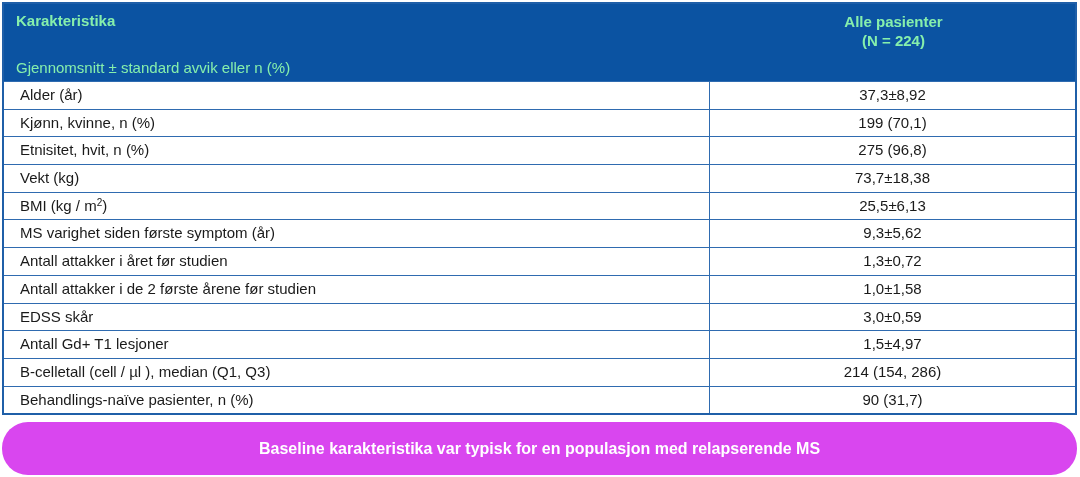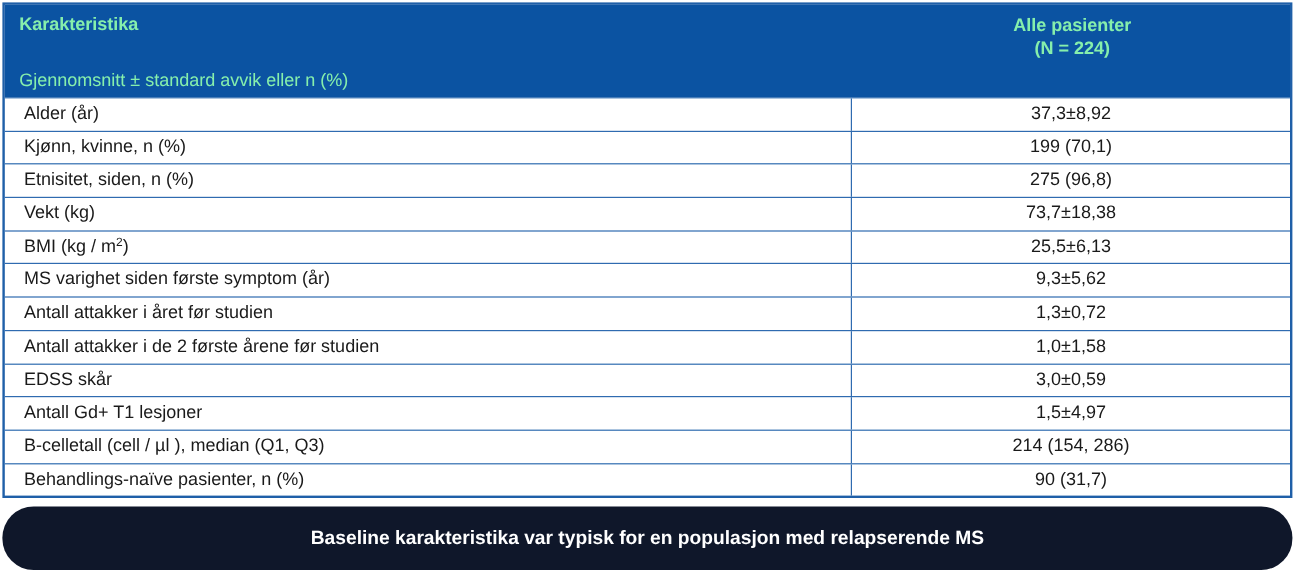--- a/index.html
+++ b/index.html
@@ -12,21 +12,21 @@
   .th-sub { position:absolute; left:12px; top:55px; font-size:15px; }
   .th-right { position:absolute; left:708px; right:0; top:8px; text-align:center;
               font-weight:bold; font-size:15px; line-height:19px; }
   .row { display:flex; height:27.7px; border-top:1.5px solid #2f6bb0; box-sizing:border-box; }
   .row:first-of-type { border-top:none; }
   .cell-l { width:706px; padding-left:16px; font-size:15px; line-height:26px;
             border-right:1.5px solid #2f6bb0; box-sizing:border-box; }
   .cell-r { flex:1; text-align:center; font-size:15px; line-height:26px; }
   sup { font-size:10px; vertical-align:5px; line-height:0; }
   .pill { position:absolute; left:2px; top:422px; width:1075px; height:53px;
-          background:#0f172a; border-radius:26px; color:#fff; font-weight:bold;
+          background:#d946ef; border-radius:26px; color:#fff; font-weight:bold;
           font-size:16px; text-align:center; line-height:53px; }
 </style>
 </head>
 <body>
 
 <div class="table">
   <div class="thead">
     <div class="th-left">Karakteristika</div>
     <div class="th-sub">Gjennomsnitt ± standard avvik eller n (%)</div>
     <div class="th-right">
@@ -37,21 +37,21 @@
 
   <div class="row">
     <div class="cell-l">Alder (år)</div>
     <div class="cell-r">37,3±8,92</div>
   </div>
   <div class="row">
     <div class="cell-l">Kjønn, kvinne, n (%)</div>
     <div class="cell-r">199 (70,1)</div>
   </div>
   <div class="row">
-    <div class="cell-l">Etnisitet, siden, n (%)</div>
+    <div class="cell-l">Etnisitet, hvit, n (%)</div>
     <div class="cell-r">275 (96,8)</div>
   </div>
   <div class="row">
     <div class="cell-l">Vekt (kg)</div>
     <div class="cell-r">73,7±18,38</div>
   </div>
   <div class="row">
     <div class="cell-l"><span>BMI (kg / m</span><sup>2</sup><span>)</span></div>
     <div class="cell-r">25,5±6,13</div>
   </div>

